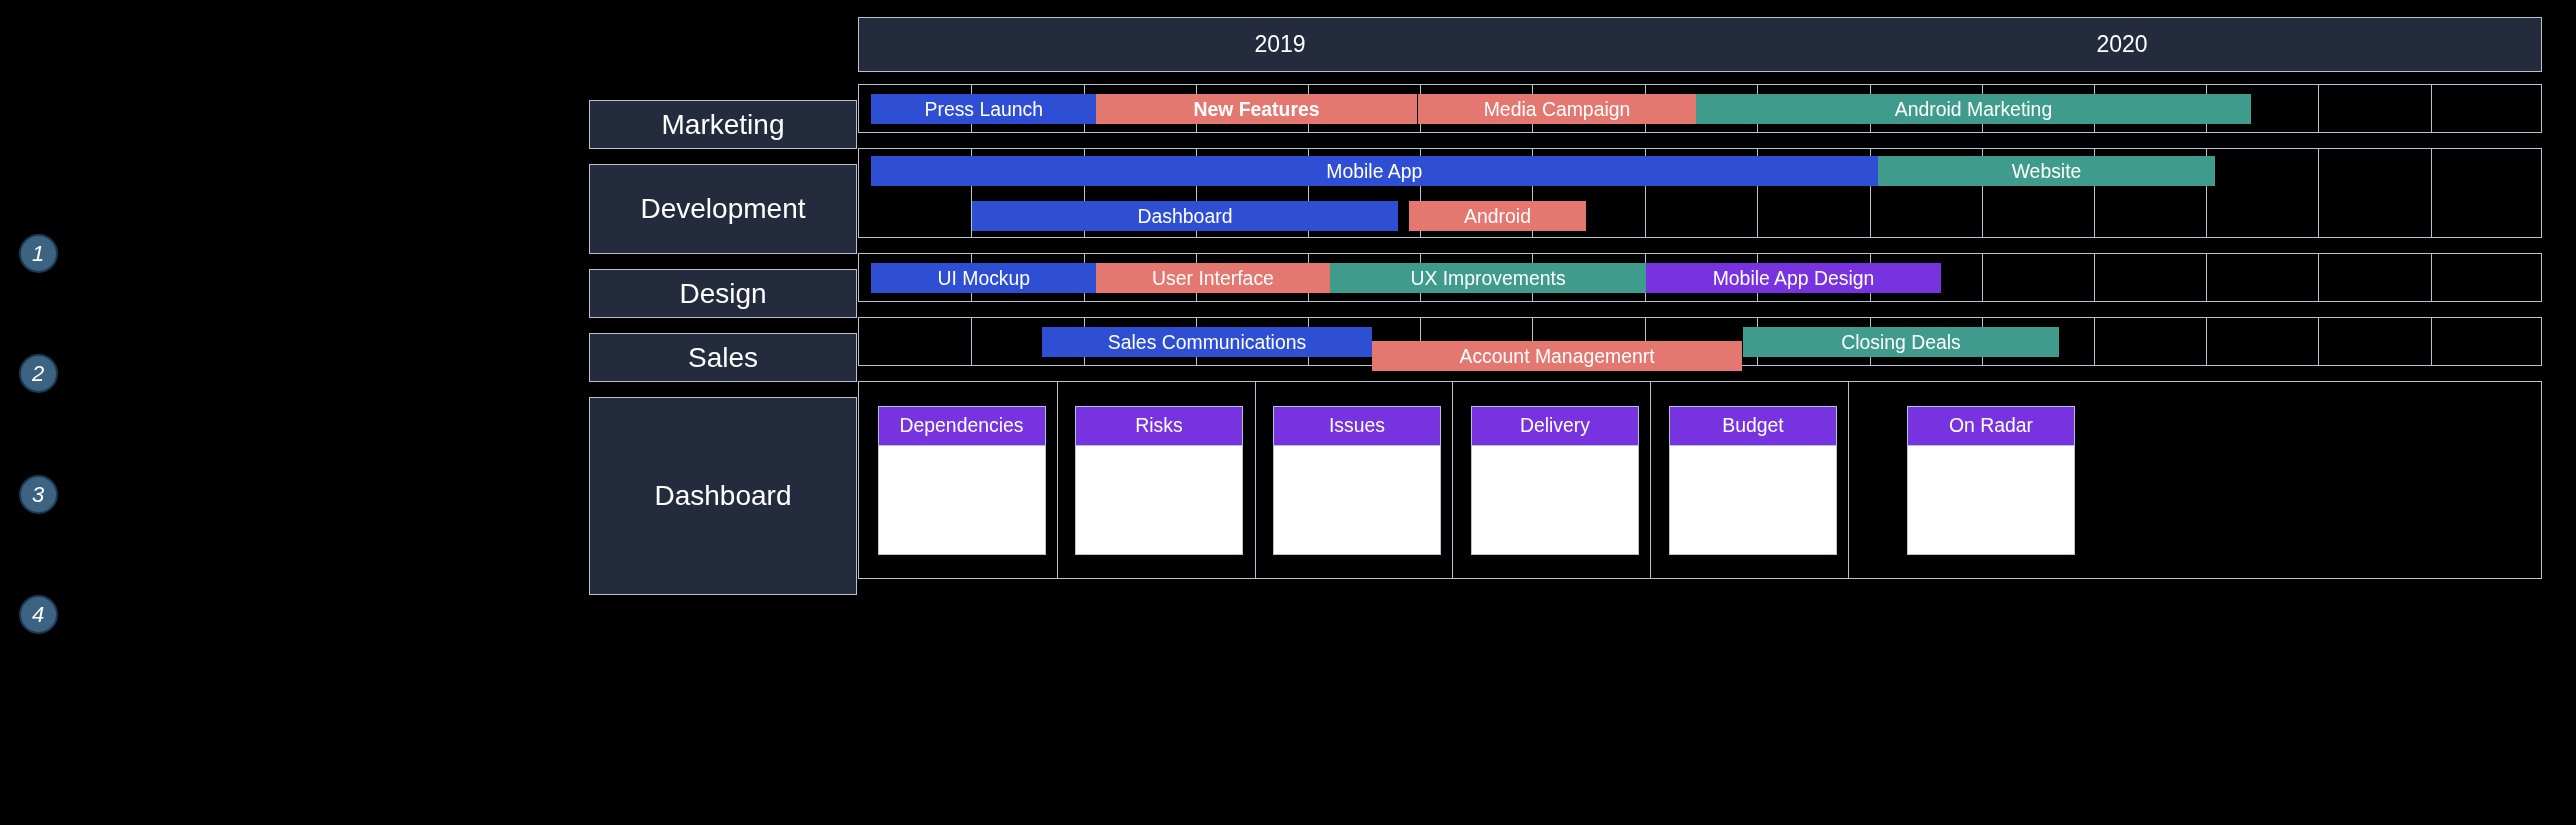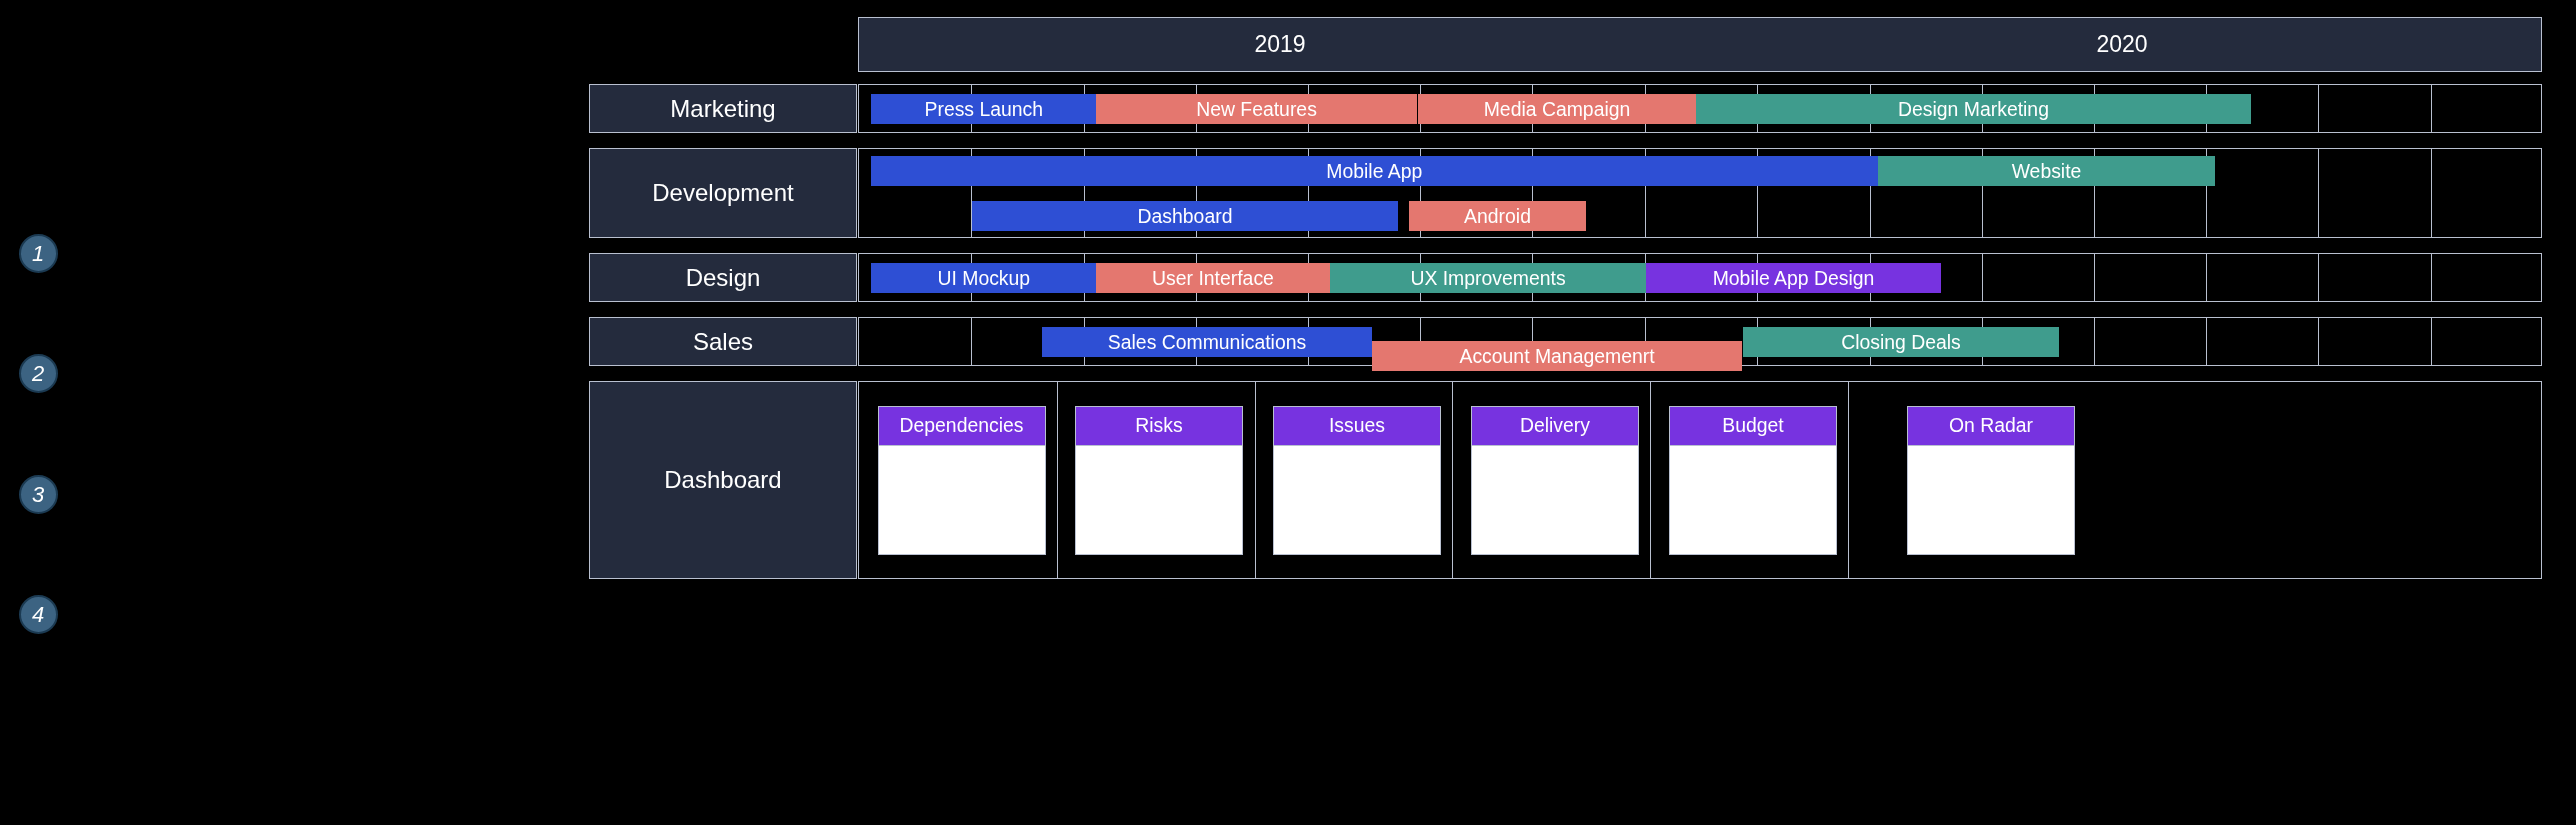--- a/index.html
+++ b/index.html
@@ -67,31 +67,31 @@
 
   
   .row {
     position: absolute;
     left: 0;
     width: 1953px;
   }
   .row-label {
     position: absolute;
     left: 0;
-    top: 0;
+    top: 16px;
     width: 268px;
     height: 100%;
     background: #242b3d;
     border: 0.8px solid #b9c0d0;
     box-sizing: border-box;
     display: flex;
     align-items: center;
     justify-content: center;
     color: #ffffff;
-    font-size: 24px;
+    font-size: 28px;
   }
   .row-grid {
     position: absolute;
     left: 269px;
     top: 0;
     width: 1684px;
     height: 100%;
     border: 0.8px solid #b9c0d0;
     box-sizing: border-box;
     background: #000000;
@@ -191,23 +191,23 @@
           <div class="gridline" style="left: 673px;"></div>
           <div class="gridline" style="left: 786px;"></div>
           <div class="gridline" style="left: 898px;"></div>
           <div class="gridline" style="left: 1011px;"></div>
           <div class="gridline" style="left: 1123px;"></div>
           <div class="gridline" style="left: 1235px;"></div>
           <div class="gridline" style="left: 1347px;"></div>
           <div class="gridline" style="left: 1459px;"></div>
           <div class="gridline" style="left: 1572px;"></div>
           <div class="bar" style="left: 11.8px; width: 226px; top: 9.3px; background: rgb(46, 79, 212);">Press Launch</div>
-          <div class="bar" style="left: 237px; width: 321px; top: 9.3px; background: rgb(228, 119, 111);">New Features</div>
+          <div class="bar" style="left: 237px; width: 321px; top: 9.3px; background: rgb(228, 119, 111); font-weight: bold;">New Features</div>
           <div class="bar" style="left: 559px; width: 278px; top: 9.3px; background: rgb(228, 119, 111);">Media Campaign</div>
-          <div class="bar" style="left: 837px; width: 555px; top: 9.3px; background: rgb(63, 156, 141);">Design Marketing</div>
+          <div class="bar" style="left: 837px; width: 555px; top: 9.3px; background: rgb(63, 156, 141);">Android Marketing</div>
         </div>
       </div>
       <div class="row" style="top: 131px; height: 90px;">
         <div class="row-label">Development</div>
         <div class="row-grid">
           <div class="gridline" style="left: 112px;"></div>
           <div class="gridline" style="left: 225px;"></div>
           <div class="gridline" style="left: 337px;"></div>
           <div class="gridline" style="left: 449px;"></div>
           <div class="gridline" style="left: 561px;"></div>

